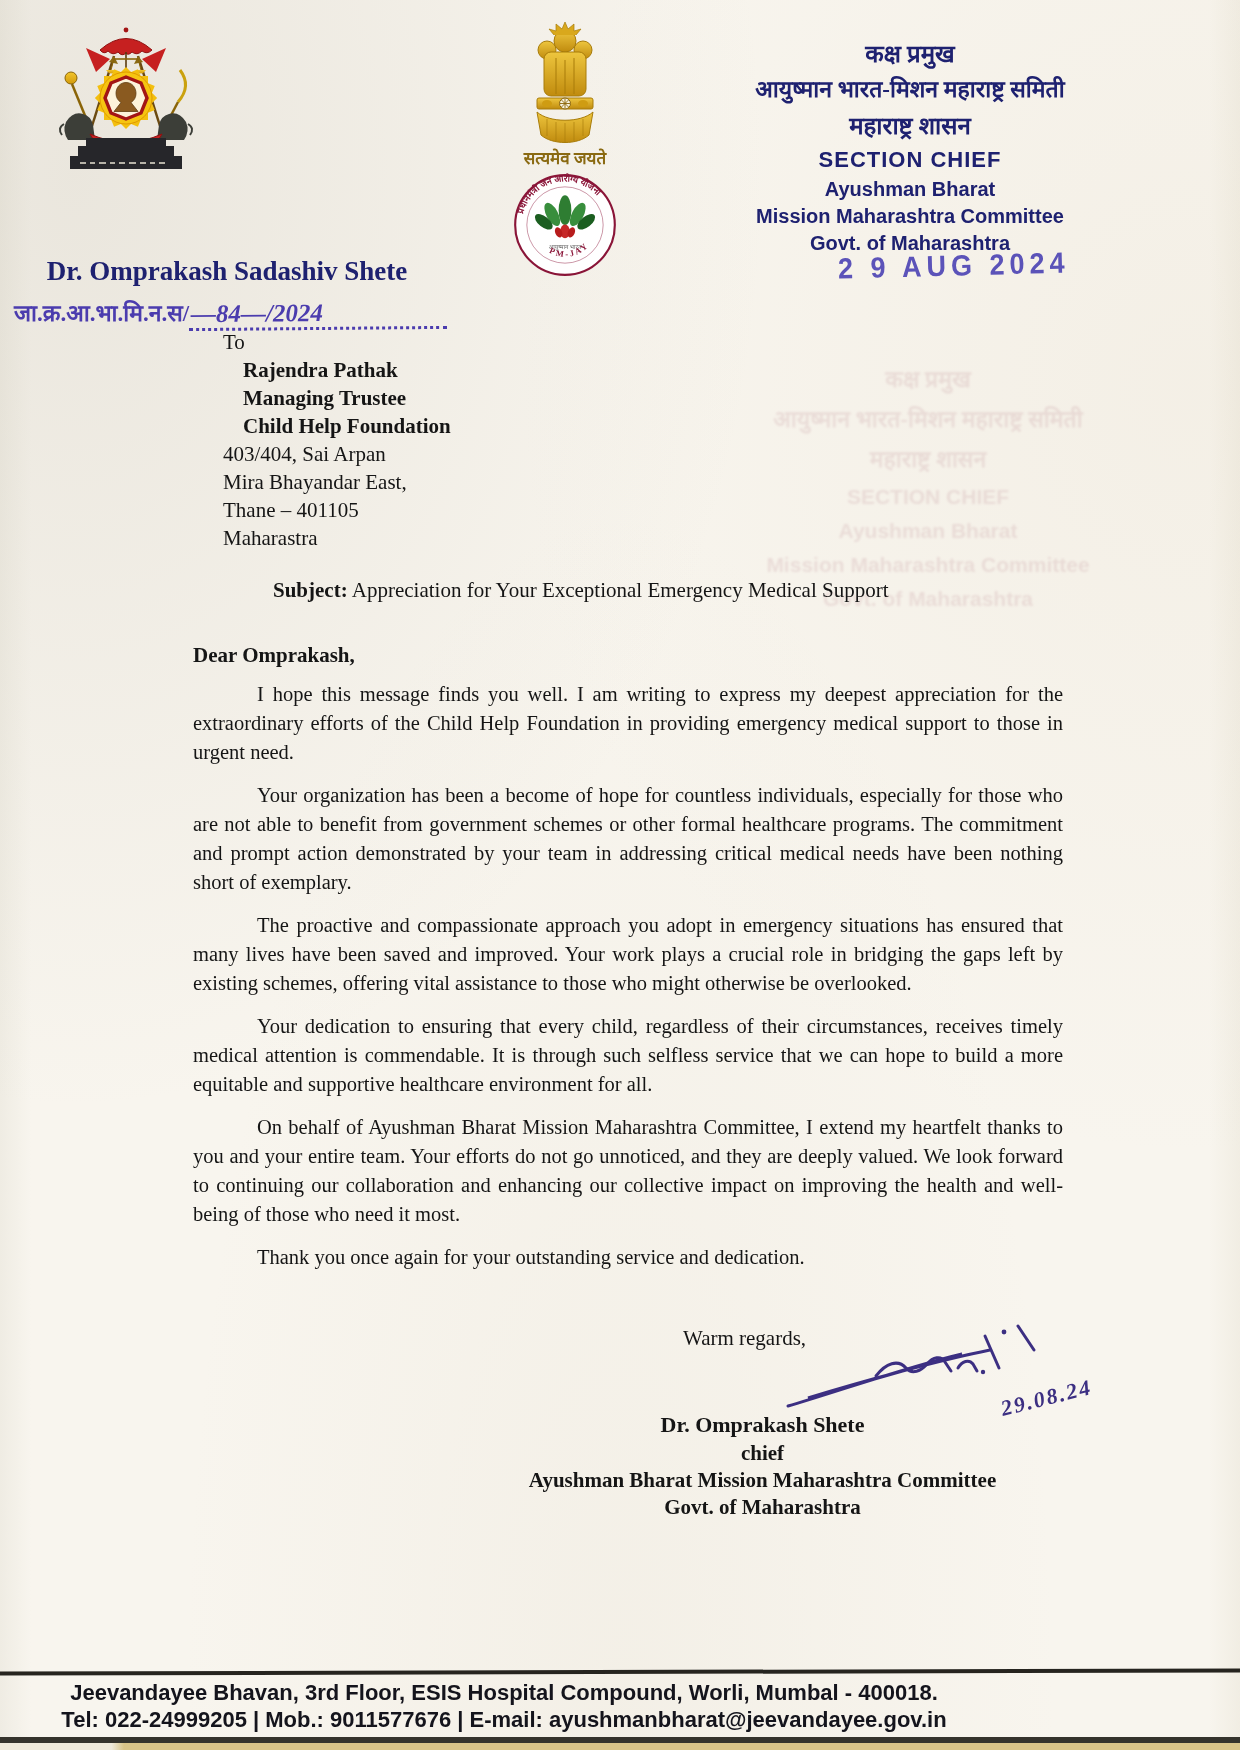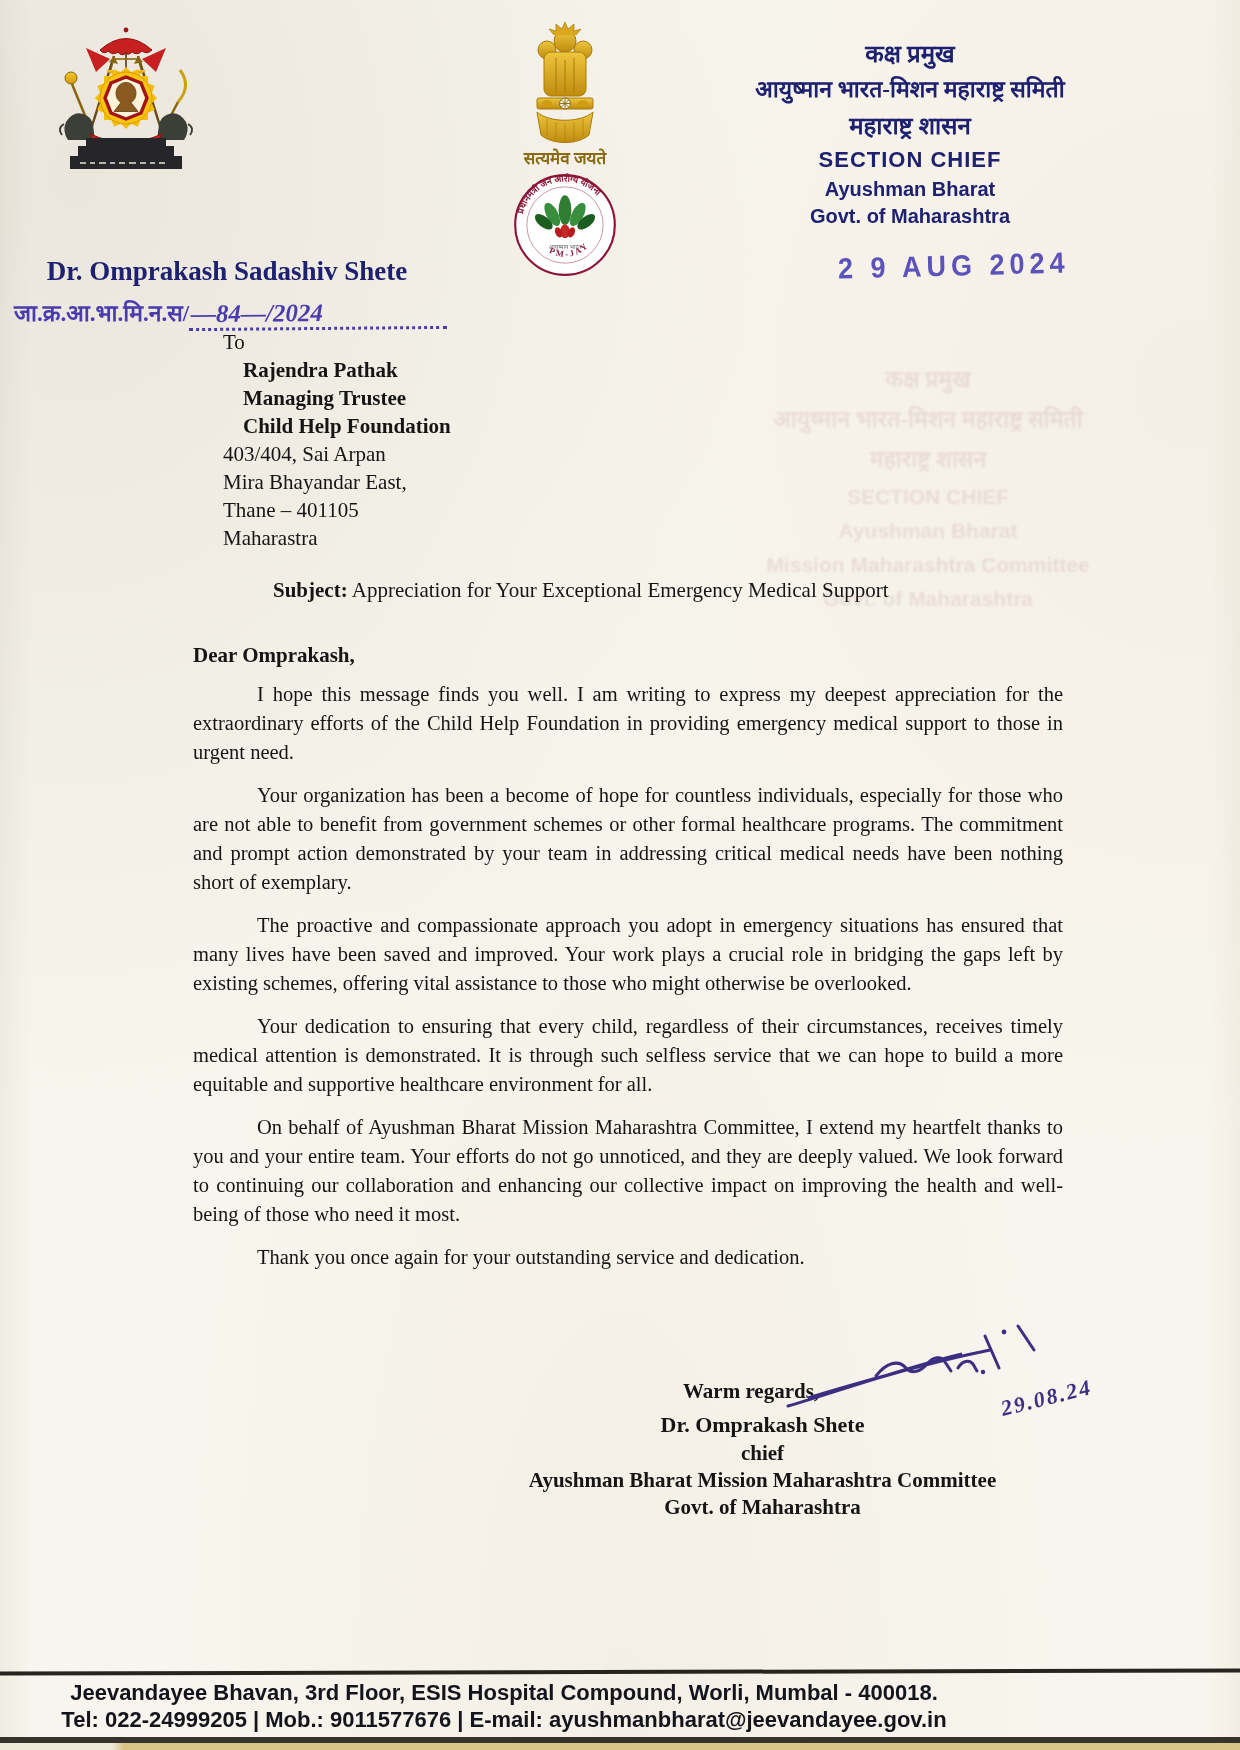--- a/index.html
+++ b/index.html
@@ -41,21 +41,21 @@
   
   .recipient{left:223px;top:328px;font-size:21px;line-height:28px;}
   .recipient .b{font-weight:bold;margin-left:20px;}
   
   .letter{left:193px;top:578px;width:870px;}
   .subject{padding-left:80px;font-size:21px;margin:0 0 40px 0;}
   .subject b{font-weight:bold;}
   .salutation{font-weight:bold;font-size:21px;margin:0 0 12px 0;}
   .para{font-size:20.5px;line-height:29px;text-indent:64px;text-align:justify;margin:0 0 14px 0;}
   
-  .valediction{left:683px;top:1379px;font-weight:bold;font-size:21px;}
+  .valediction{left:683px;top:1326px;font-weight:normal;font-size:21px;}
   .sig-svg{left:780px;top:1318px;}
   .sig-date{left:1000px;top:1385px;color:#3c2f82;font-weight:bold;font-size:22px;
     letter-spacing:2px;transform:rotate(-14deg);font-style:italic;}
   .signer{left:455px;top:1410px;width:615px;text-align:center;font-weight:bold;}
   .signer .l1{font-size:22px;line-height:30px;}
   .signer .l2{font-size:21px;line-height:27px;}
   
   .footer-line{left:0;top:1670px;width:1240px;height:4px;background:#26241f;transform:rotate(-.15deg);}
   .footer-text{left:0;width:1008px;text-align:center;color:#14141c;
     font-family:"Liberation Sans","DejaVu Sans",sans-serif;font-weight:bold;font-size:22px;}
@@ -177,20 +177,21 @@
       <textPath href="#arcBot" startOffset="33%">PM-JAY</textPath>
     </text>
   </svg>
 
   <div class="abs hdr-right">
     <div class="dev">कक्ष प्रमुख</div>
     <div class="dev dev2">आयुष्मान भारत-मिशन महाराष्ट्र समिती</div>
     <div class="dev">महाराष्ट्र शासन</div>
     <div class="eng big">SECTION CHIEF</div>
     <div class="eng sm">Ayushman Bharat</div>
+    <div class="eng sm">Mission Maharashtra Committee</div>
     <div class="eng sm">Govt. of Maharashtra</div>
   </div>
   <div class="abs stamp">2 9 AUG 2024</div>
 
   <div class="abs ghost">
     <div class="gdev">कक्ष प्रमुख</div>
     <div class="gdev">आयुष्मान भारत-मिशन महाराष्ट्र समिती</div>
     <div class="gdev">महाराष्ट्र शासन</div>
     <div class="geng">SECTION CHIEF</div>
     <div class="geng">Ayushman Bharat</div>
@@ -208,21 +209,21 @@
     <div>Thane – 401105</div>
     <div>Maharastra</div>
   </div>
 
   <div class="abs letter">
     <div class="subject"><b>Subject:</b><span> Appreciation for Your Exceptional Emergency Medical Support</span></div>
     <div class="salutation">Dear Omprakash,</div>
     <p class="para">I hope this message finds you well. I am writing to express my deepest appreciation for the extraordinary efforts of the Child Help Foundation in providing emergency medical support to those in urgent need.</p>
     <p class="para">Your organization has been a become of hope for countless individuals, especially for those who are not able to benefit from government schemes or other formal healthcare programs. The commitment and prompt action demonstrated by your team in addressing critical medical needs have been nothing short of exemplary.</p>
     <p class="para">The proactive and compassionate approach you adopt in emergency situations has ensured that many lives have been saved and improved. Your work plays a crucial role in bridging the gaps left by existing schemes, offering vital assistance to those who might otherwise be overlooked.</p>
-    <p class="para">Your dedication to ensuring that every child, regardless of their circumstances, receives timely medical attention is demonstrated. It is through such selfless service that we can hope to build a more equitable and supportive healthcare environment for all.</p>
+    <p class="para">Your dedication to ensuring that every child, regardless of their circumstances, receives timely medical attention is commendable. It is through such selfless service that we can hope to build a more equitable and supportive healthcare environment for all.</p>
     <p class="para">On behalf of Ayushman Bharat Mission Maharashtra Committee, I extend my heartfelt thanks to you and your entire team. Your efforts do not go unnoticed, and they are deeply valued. We look forward to continuing our collaboration and enhancing our collective impact on improving the health and well-being of those who need it most.</p>
     <p class="para">Thank you once again for your outstanding service and dedication.</p>
   </div>
 
   <div class="abs valediction">Warm regards,</div>
 
   <svg class="abs sig-svg" width="290" height="110" viewBox="0 0 290 110">
     <g fill="none" stroke="#3c2f82" stroke-width="3" stroke-linecap="round">
       <path d="M8,88 C50,76 130,48 182,36 L28,80 C80,64 160,42 210,32"></path>
       <path d="M96,58 c10,-13 22,-17 30,-8 c6,7 15,3 21,-4 c6,-7 14,-9 18,-2 l6,9"></path>

